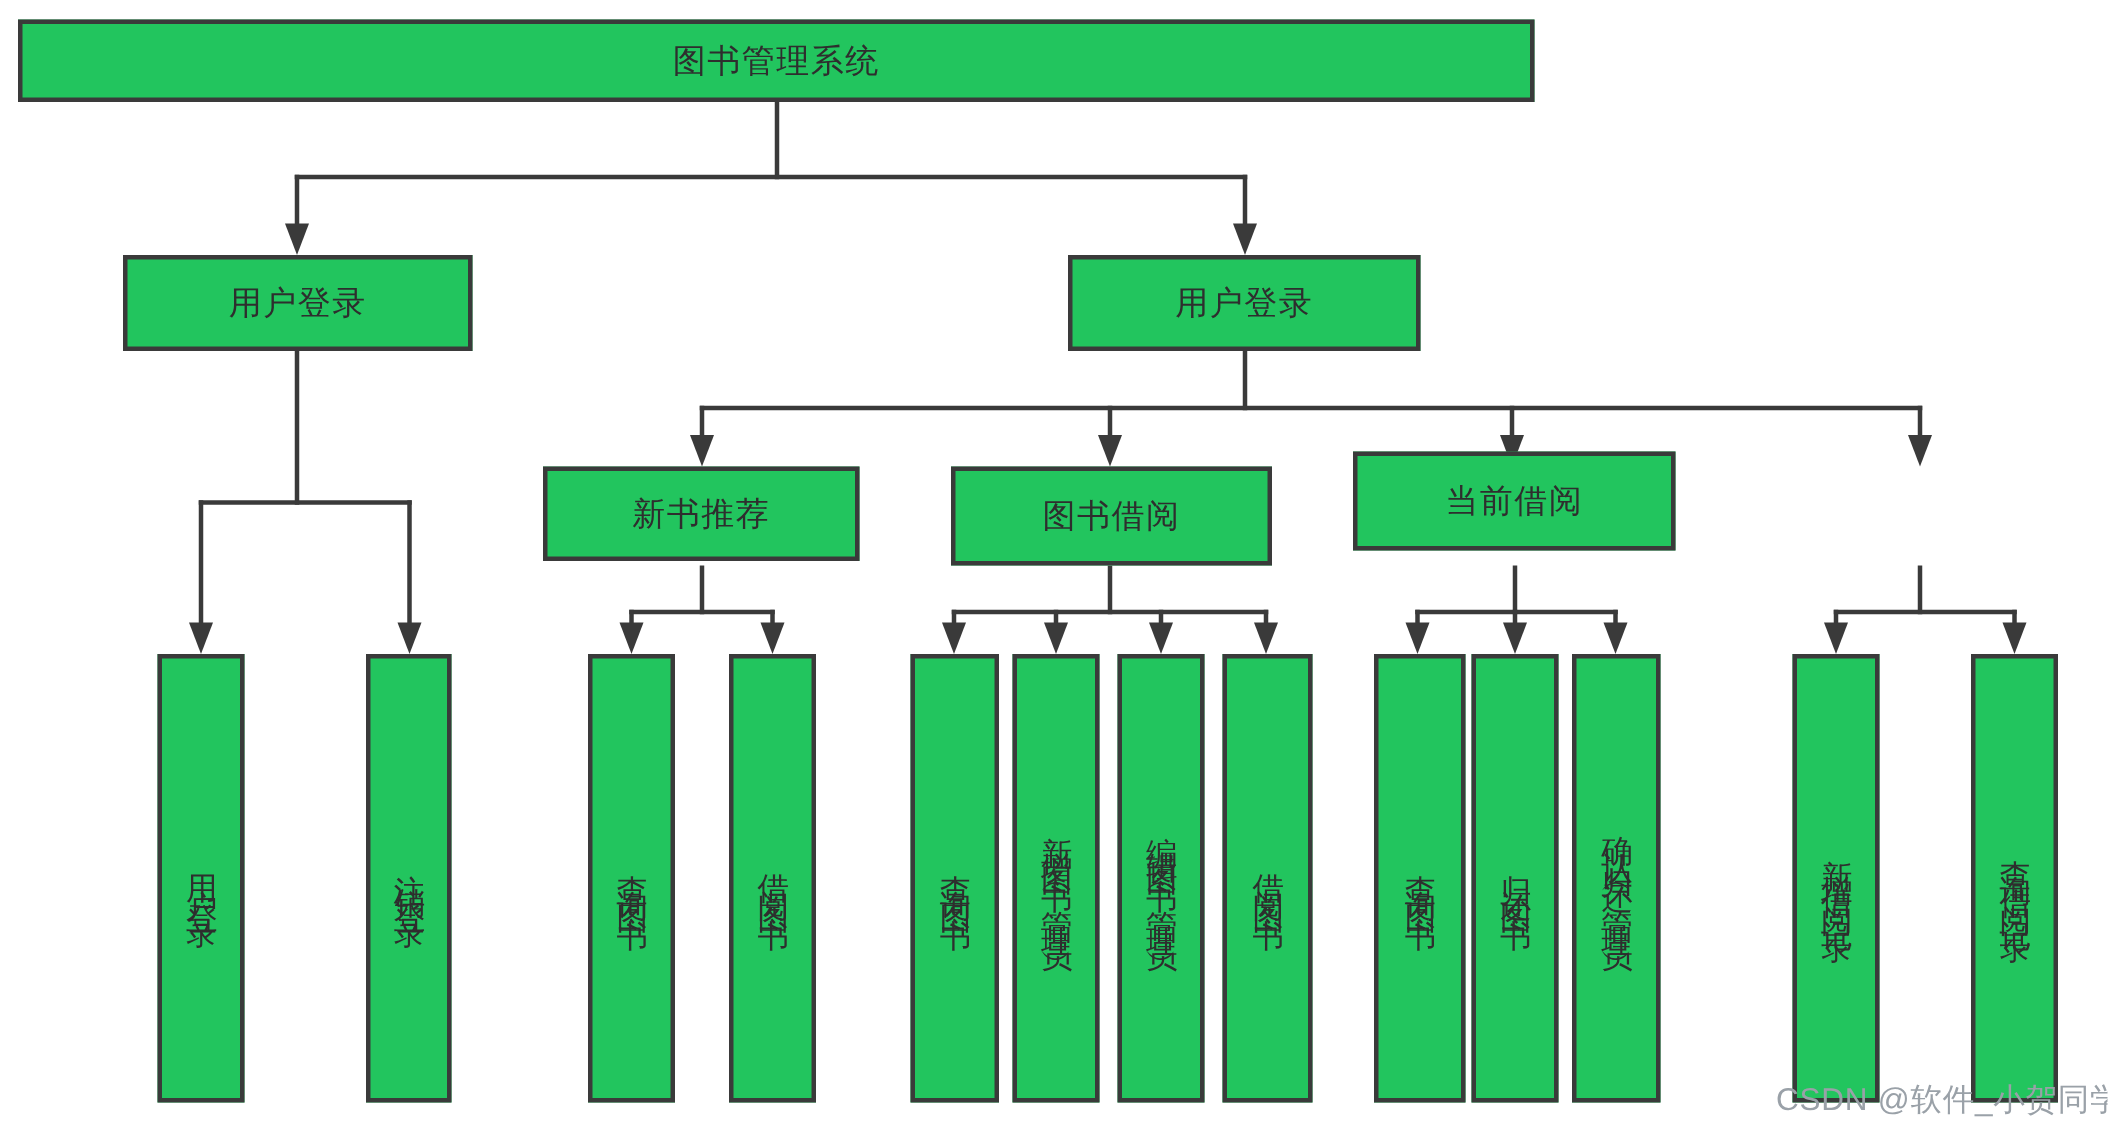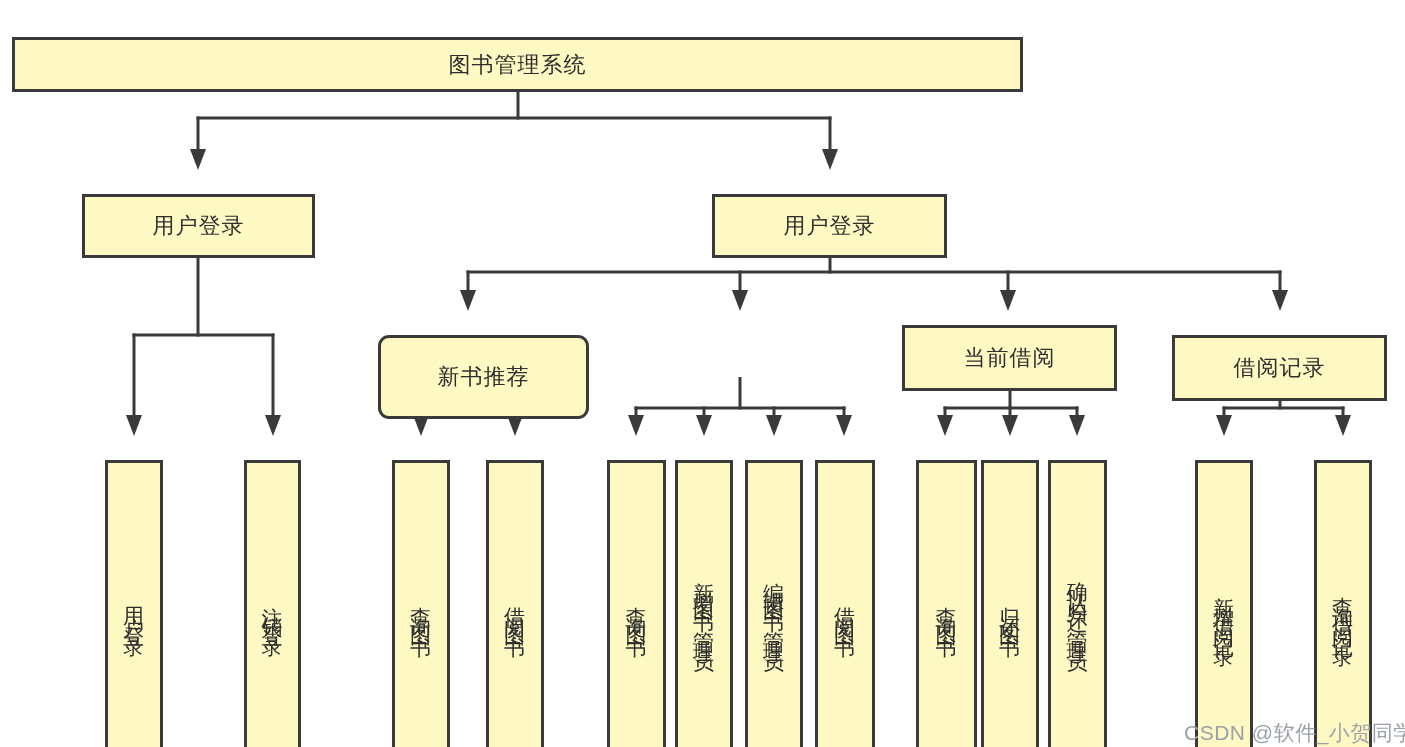--- a/index.html
+++ b/index.html
@@ -8,24 +8,23 @@
     background:#ffffff;
     font-family:"Liberation Sans","DejaVu Sans",sans-serif;
     color:#2e2e2e;
   }
   .stage{position:absolute;left:0;top:0;width:1405px;height:747px;}
   svg.connectors{position:absolute;left:0;top:0;pointer-events:none;}
   .node{
     position:absolute;
     box-sizing:border-box;
     border:3px solid #3a3a3a;
-    background:#fef9c3;
+    background:#22c55e;
     display:flex;align-items:center;justify-content:center;
     text-align:center;
-    margin-top:24px;
   }
   .h-label{font-size:22px;letter-spacing:1px;white-space:nowrap;}
   .node.leaf{top:436px;height:299px;}
   .leaf-text{
     writing-mode:vertical-rl;
     text-orientation:mixed;
     font-size:21px;
     letter-spacing:10px;
     line-height:1;
     white-space:nowrap;
@@ -107,28 +106,28 @@
     <span class="h-label">图书管理系统</span>
   </div>
 
   <div class="node" style="left:82px;top:170px;width:233px;height:64px;">
     <span class="h-label">用户登录</span>
   </div>
   <div class="node" style="left:712px;top:170px;width:235px;height:64px;">
     <span class="h-label">用户登录</span>
   </div>
 
-  <div class="node" style="left:378px;top:311px;width:211px;height:84px;border-radius:11px;">
+  <div class="node" style="left:362px;top:311px;width:211px;height:63px;">
     <span class="h-label">新书推荐</span>
+  </div>
+  <div class="node" style="left:634px;top:311px;width:214px;height:66px;">
+    <span class="h-label">图书借阅</span>
   </div>
   <div class="node" style="left:902px;top:301px;width:215px;height:66px;">
     <span class="h-label">当前借阅</span>
-  </div>
-  <div class="node" style="left:1172px;top:311px;width:215px;height:66px;">
-    <span class="h-label">借阅记录</span>
   </div>
 
   <div class="node leaf" style="left:105px;width:58px;">
     <span class="leaf-text">用户登录</span>
   </div>
   <div class="node leaf" style="left:244px;width:57px;">
     <span class="leaf-text">注销登录</span>
   </div>
   <div class="node leaf" style="left:392px;width:58px;">
     <span class="leaf-text">查询图书</span>

